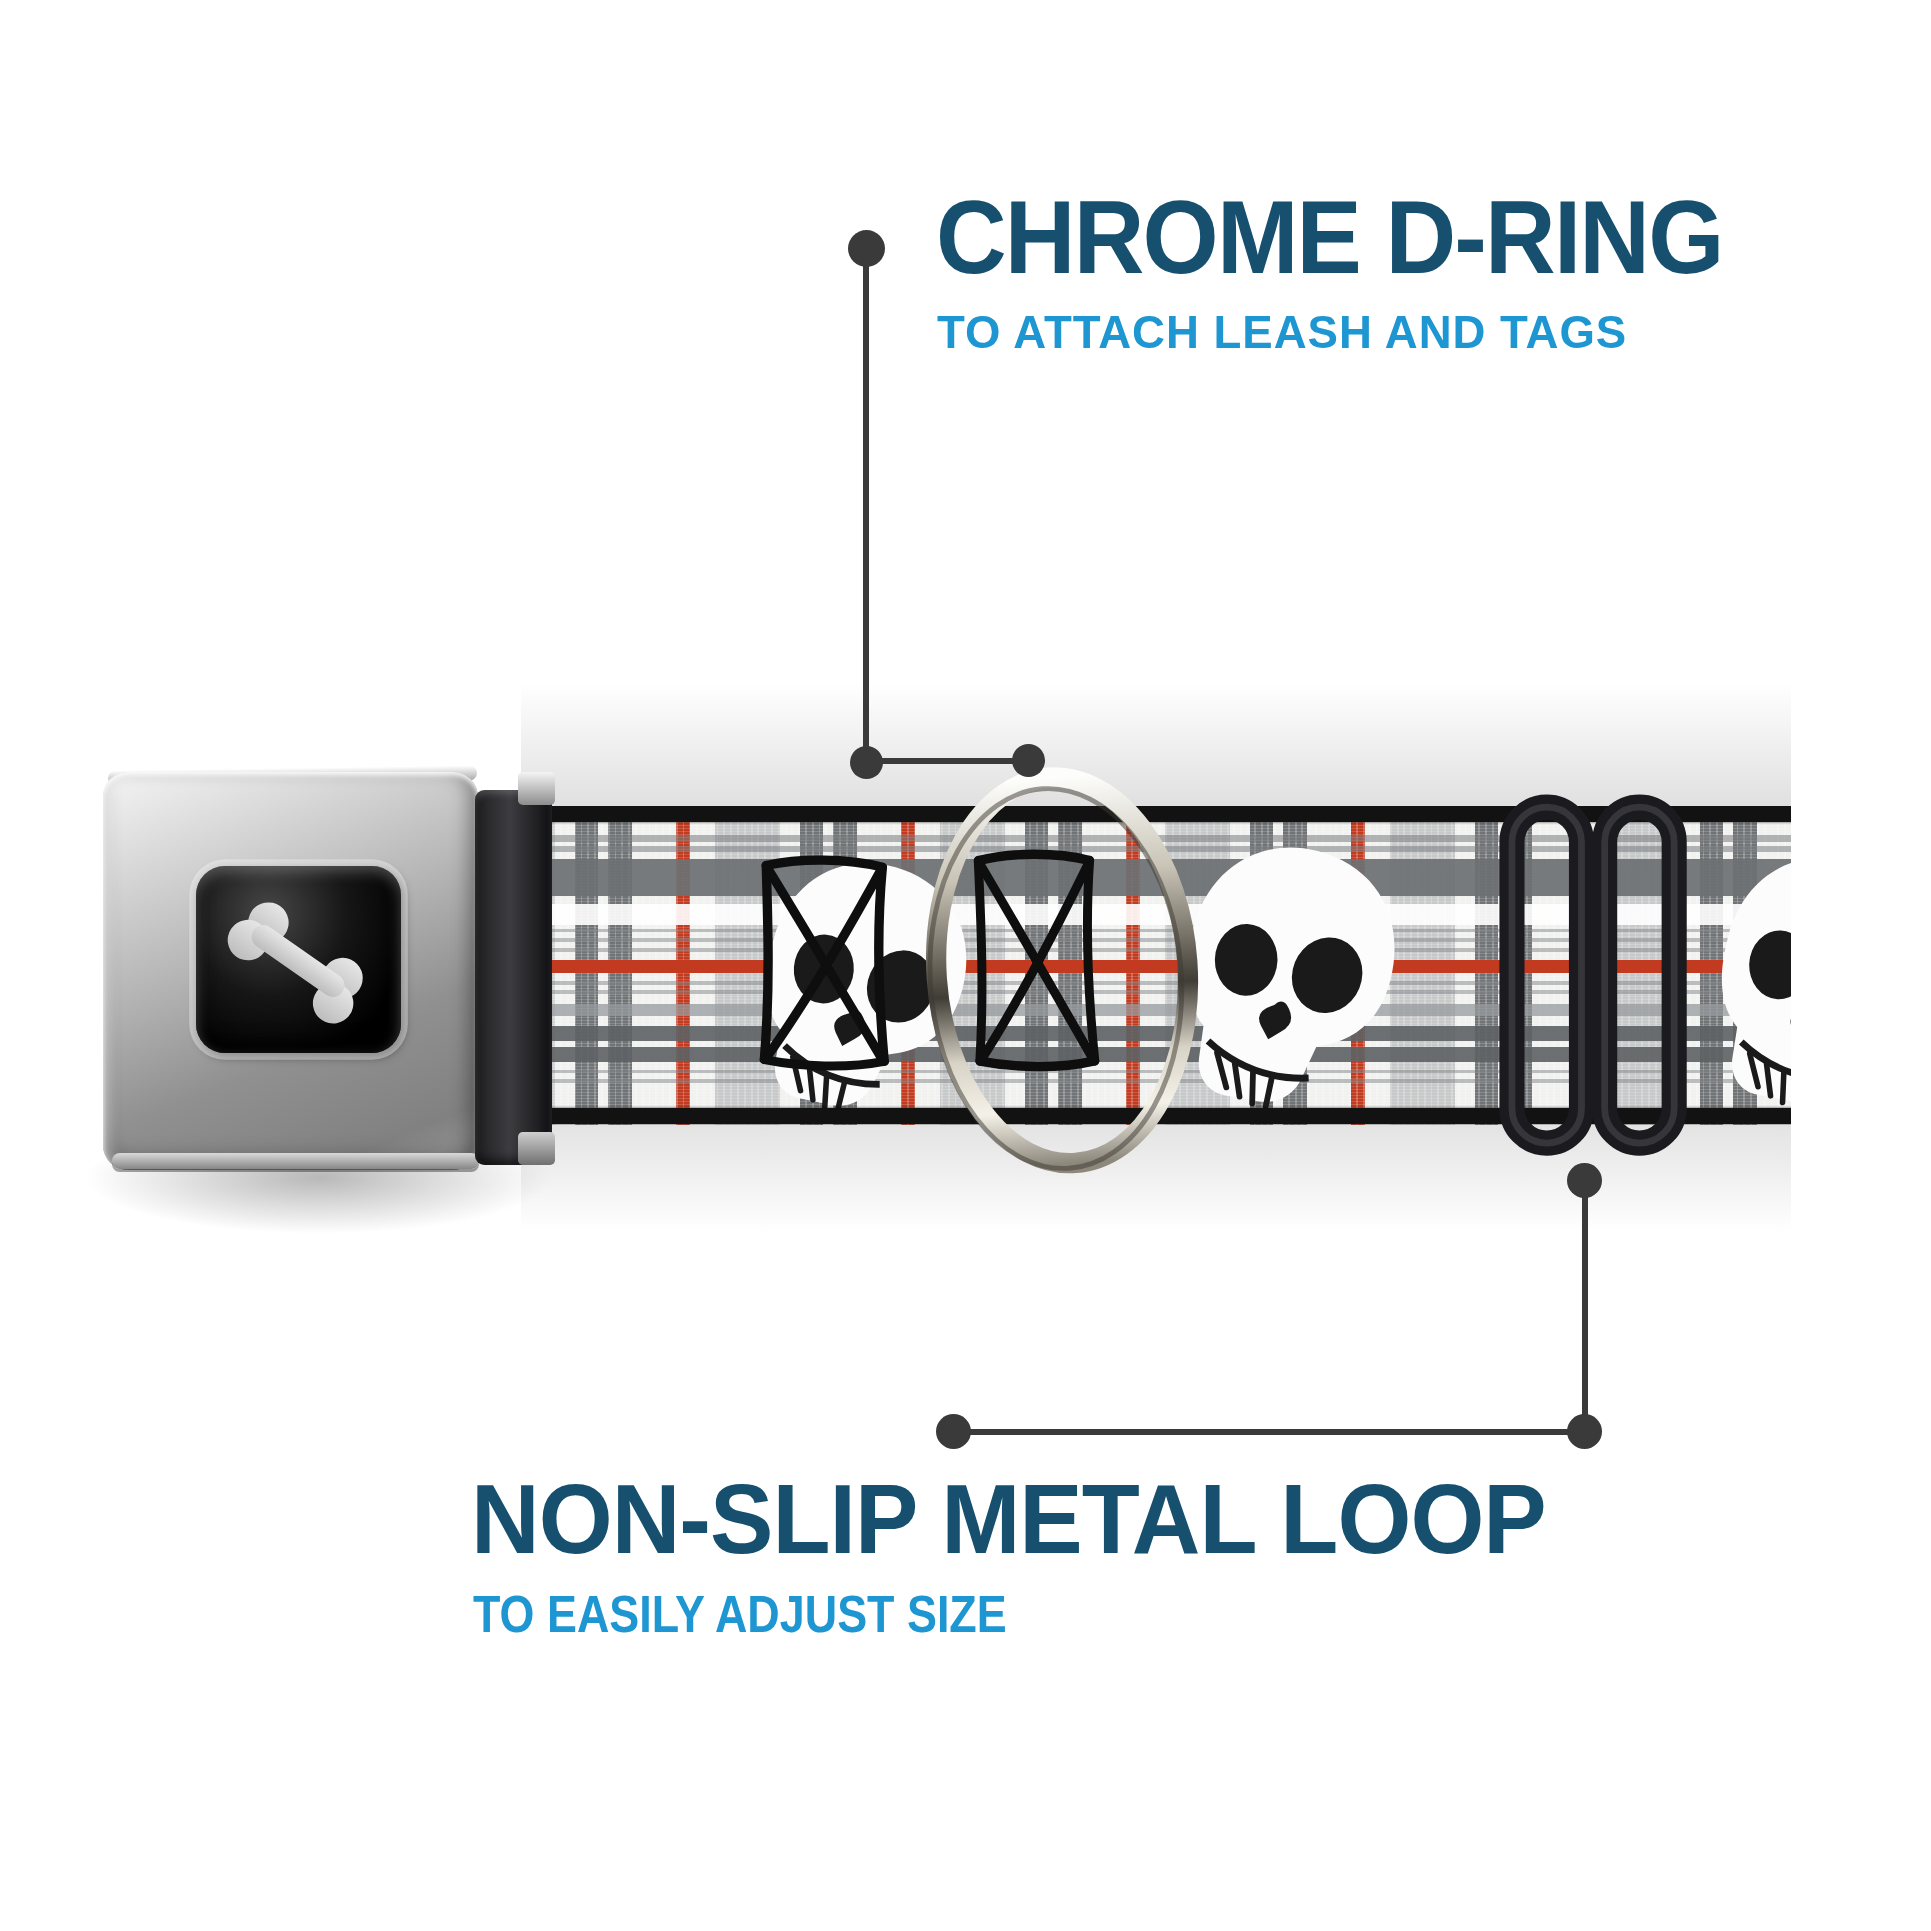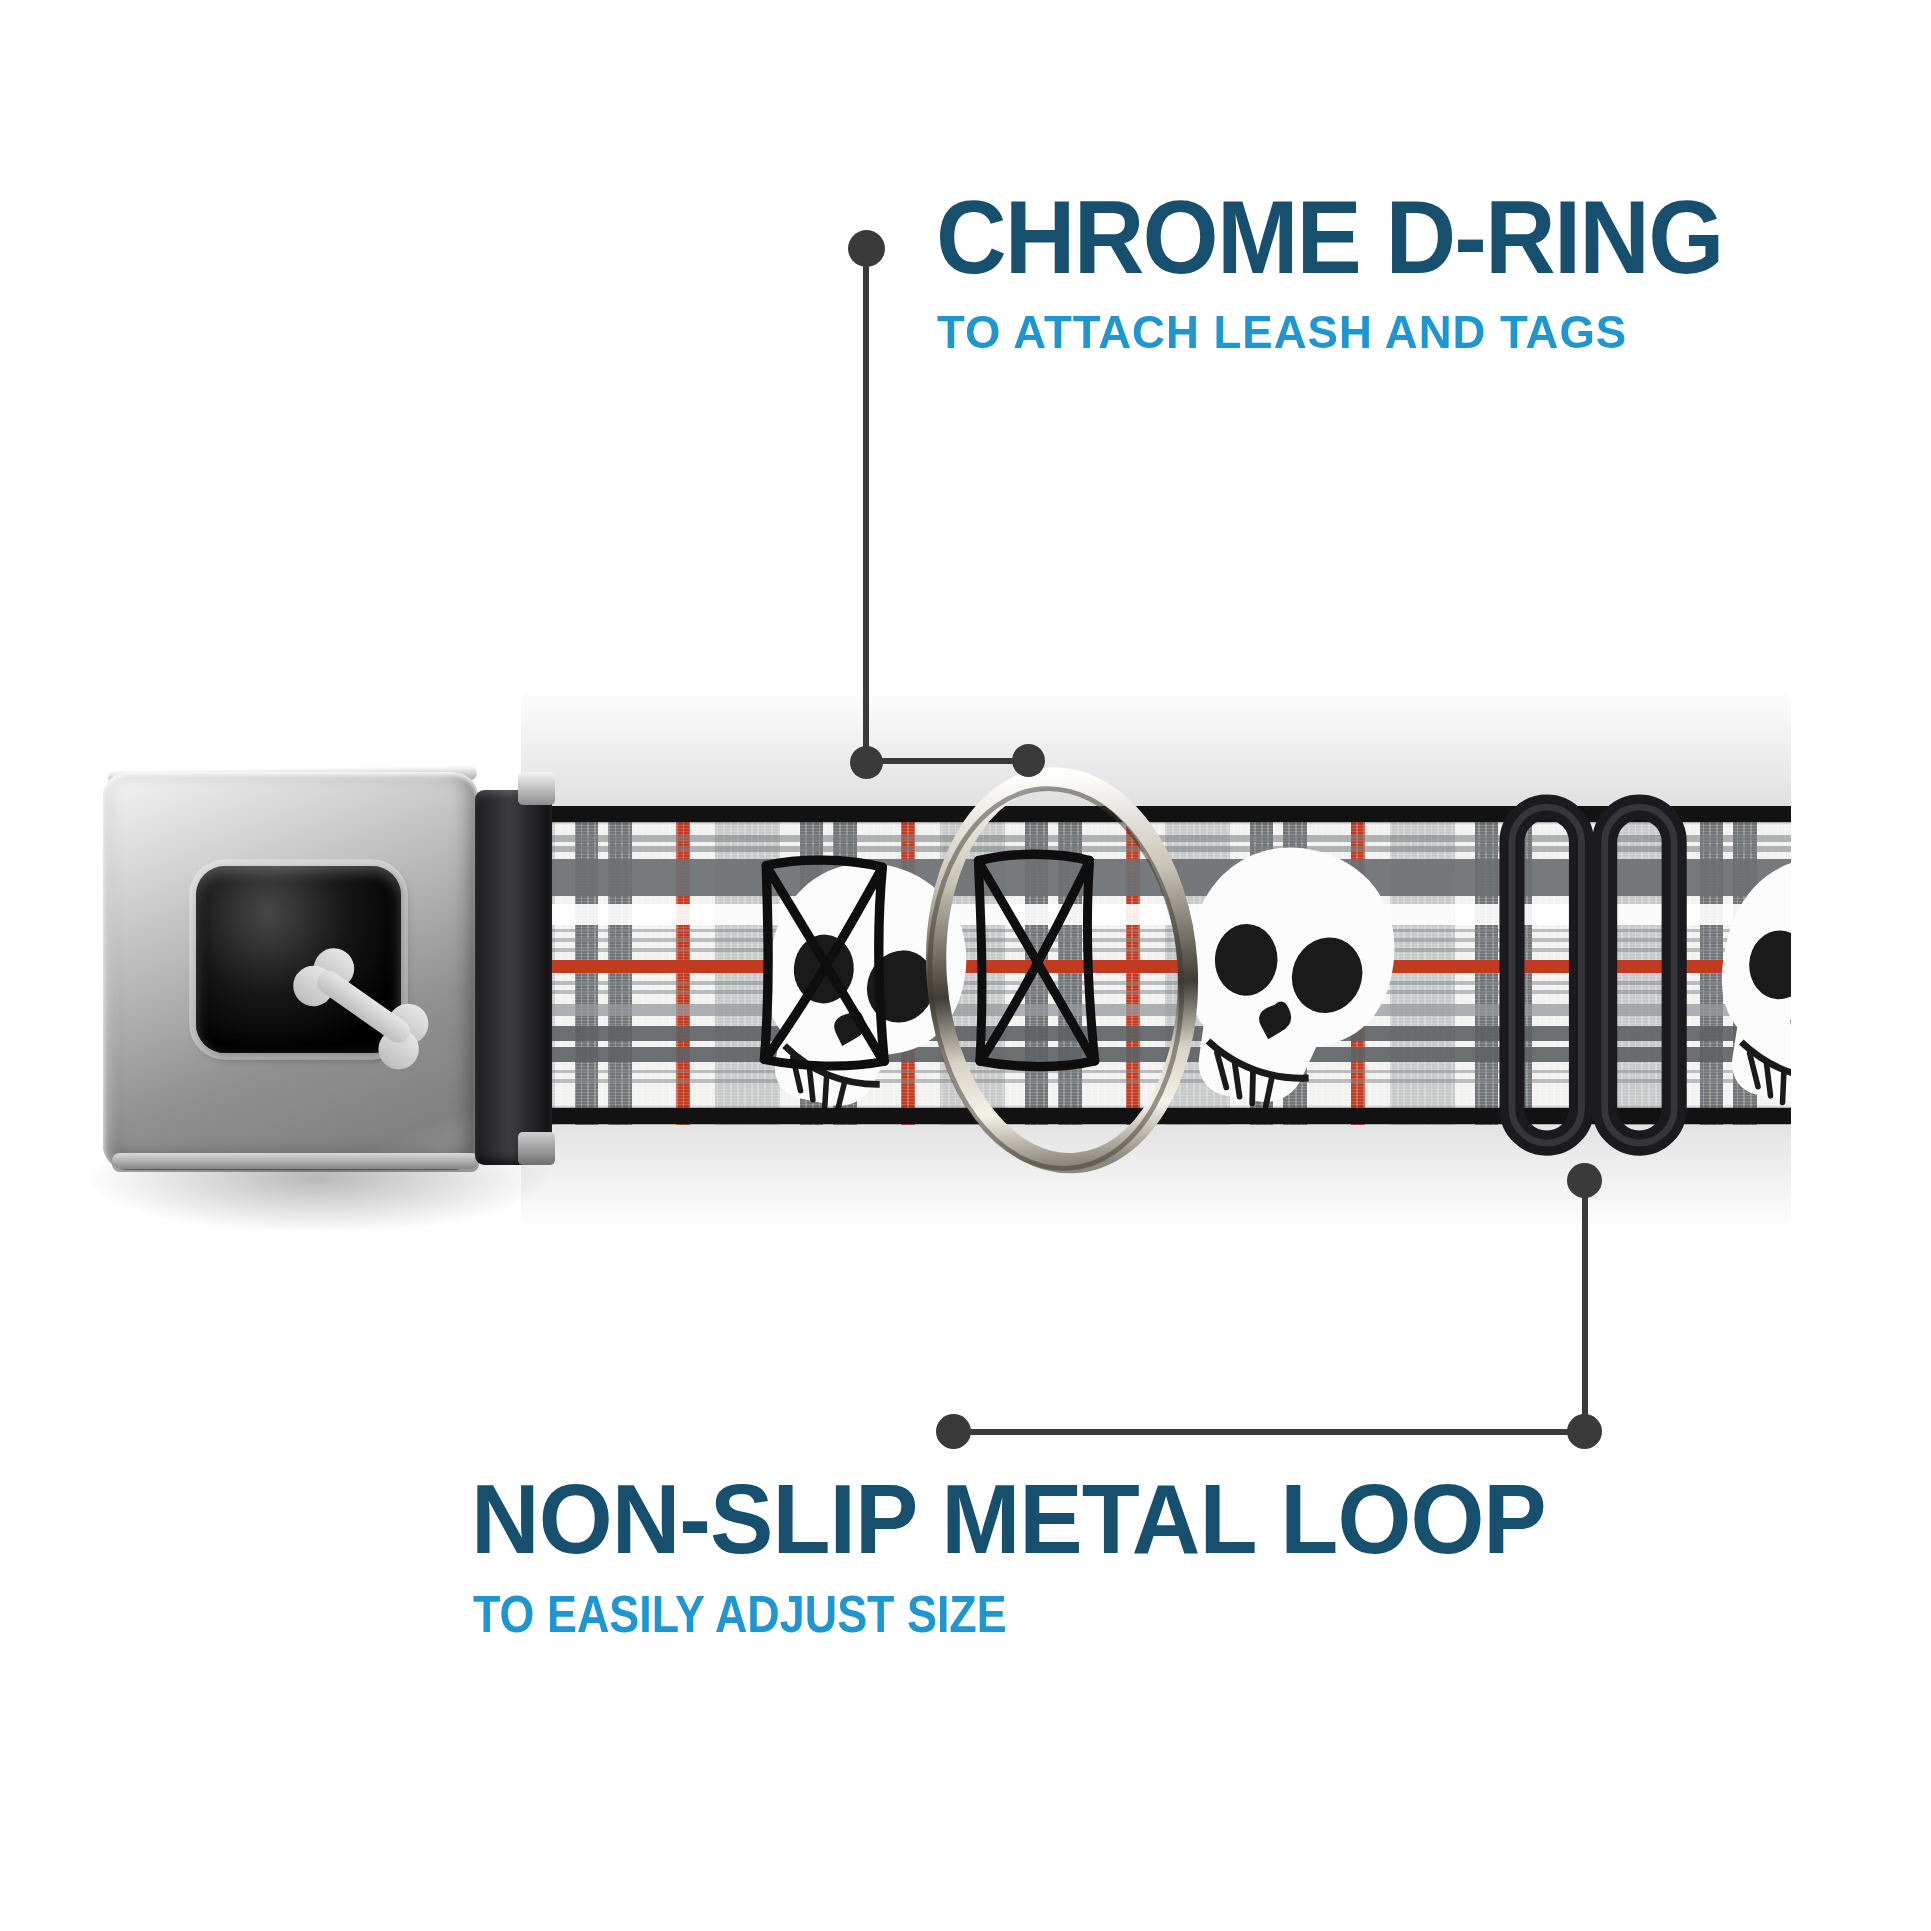--- a/index.html
+++ b/index.html
@@ -1,17 +1,17 @@
 <!DOCTYPE html>
 <html style="--title-navy: #17506F; --subtitle-blue: #1E96D2; --leader-gray: #3A3A3A; --plaid-red: #C23B20; --plaid-dark: #5D6164; --plaid-base: #F1F1F0; --edge-black: #121212; --buckle-silver: #C9C9C9; --window-black: #070707; --bone-silver: #D6D6D6; --loop-black: #1B1B1F; --ring-chrome: #D8D3C6;"><head>
 <meta charset="utf-8">
 <style>
   html,body{margin:0;padding:0;background:#fff;}
   #stage{position:relative;width:1791px;height:1931px;background:#fff;overflow:hidden;
-         font-family:"Liberation Sans","DejaVu Sans",sans-serif;text-align:center;}
+         font-family:"Liberation Sans","DejaVu Sans",sans-serif;}
   #stage *{position:absolute;box-sizing:border-box;}
 
   
   .title{color:var(--title-navy);font-weight:bold;white-space:nowrap;line-height:1;
          transform-origin:left top;}
   .subtitle{color:var(--subtitle-blue);font-weight:bold;white-space:nowrap;line-height:1;
          transform-origin:left top;}
   .t1{left:936px;top:186px;font-size:103px;letter-spacing:-1.9px;transform:scaleX(.95);}
   .s1{left:937px;top:308px;font-size:47px;letter-spacing:1px;transform:scaleX(.97);}
   .t2{left:471px;top:1470px;font-size:98px;letter-spacing:-1px;transform:scaleX(.97);}

